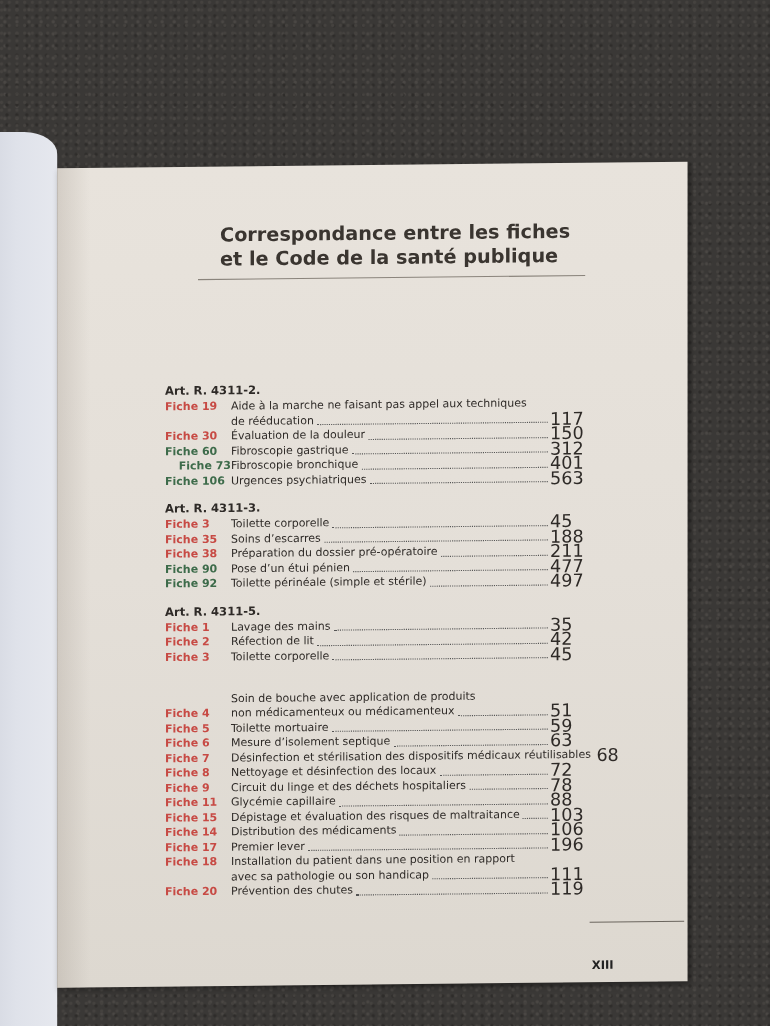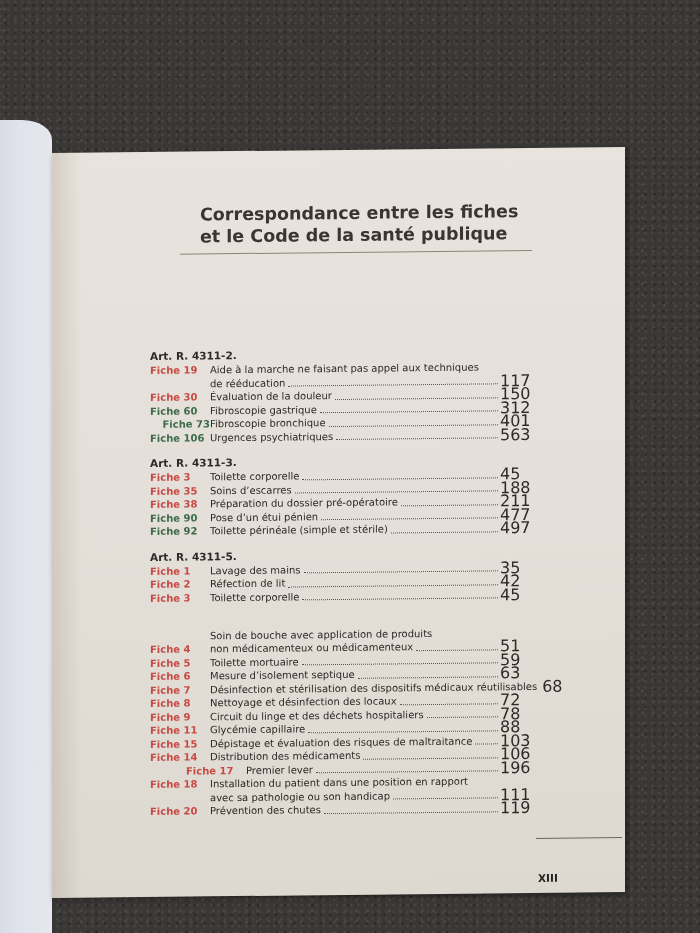--- a/index.html
+++ b/index.html
@@ -300,21 +300,21 @@
           <span class="fiche red" style="align-self: flex-start;">Fiche 14</span>
           <div class="lbl">
             <div class="line">
               <span class="text">Distribution des médicaments</span>
               <span class="dots"></span>
             </div>
           </div>
           <span class="pagenum">106</span>
         </div>
         <div class="entry">
-          <span class="fiche red" style="align-self: flex-start; margin-left: 36px;">Fiche 17</span>
+          <span class="fiche red" style="align-self: flex-start;">Fiche 17</span>
           <div class="lbl">
             <div class="line">
               <span class="text">Premier lever</span>
               <span class="dots"></span>
             </div>
           </div>
           <span class="pagenum">196</span>
         </div>
         <div class="entry">
           <span class="fiche red" style="align-self: flex-start;">Fiche 18</span>

